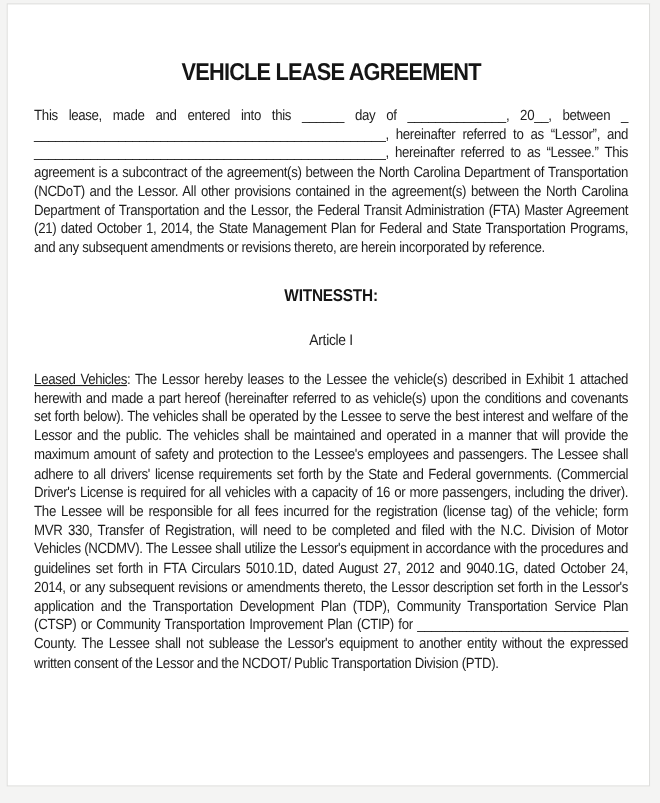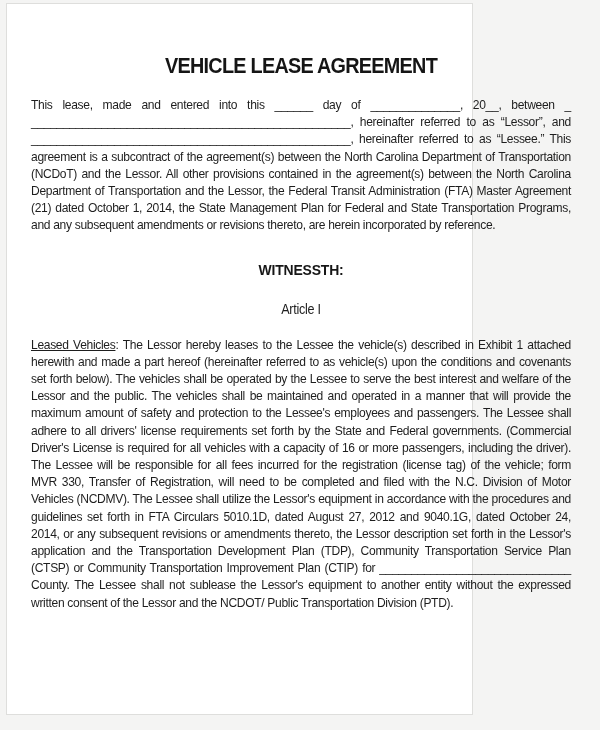--- a/index.html
+++ b/index.html
@@ -6,21 +6,21 @@
   body {
     width: 600px; height: 730px;
     background: #f4f4f3;
     font-family: "Liberation Sans", sans-serif;
     position: relative;
     overflow: hidden;
   }
   .sheet {
     position: absolute;
     left: 6px; top: 3px;
-    width: 467px; height: 712px;
+    width: 585px; height: 712px;
     background: #ffffff;
     border: 1px solid #dededc;
     box-sizing: border-box;
   }
   .content {
     position: absolute;
     left: 24px; top: 49px;
     width: 600px;
     transform: scaleX(0.9);
     transform-origin: 0 0;

